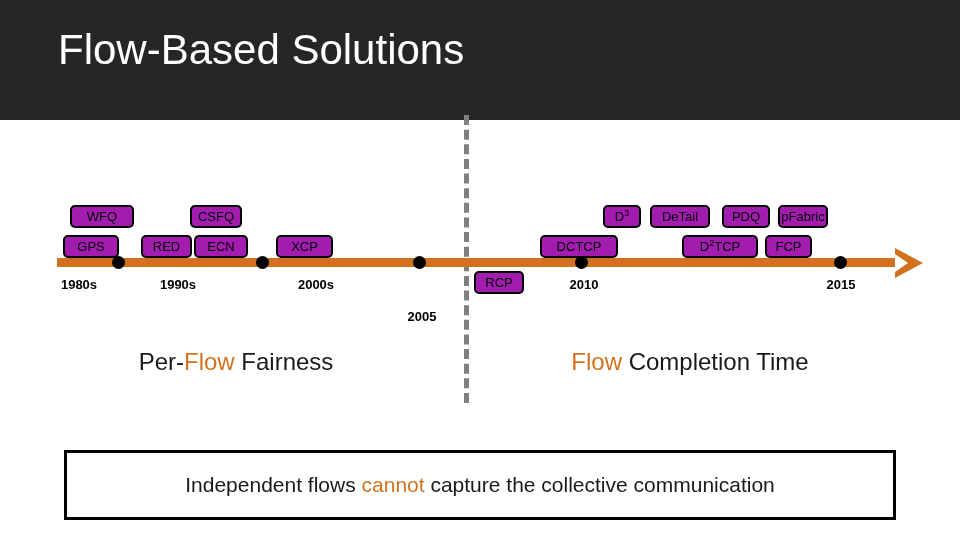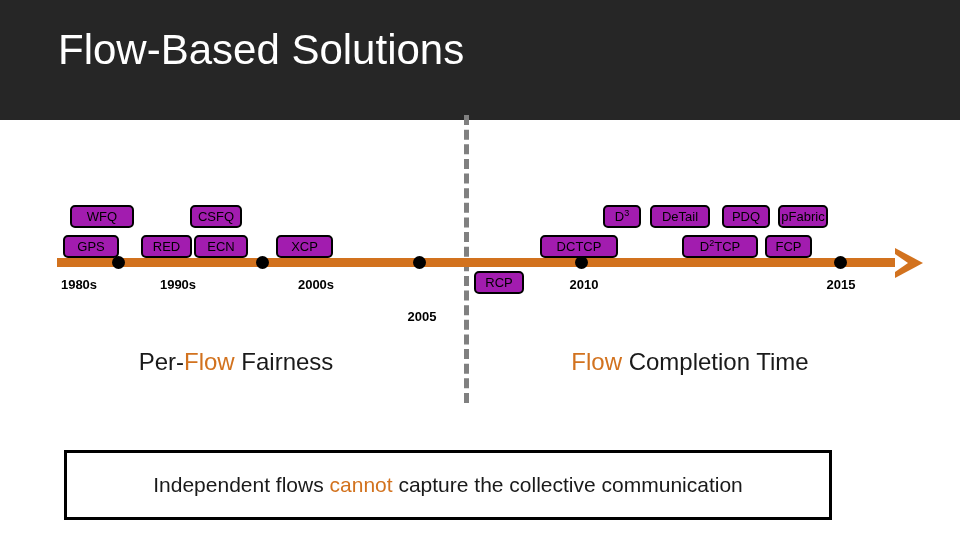--- a/index.html
+++ b/index.html
@@ -90,21 +90,21 @@
     font-size:24px;color:#1a1a1a;
     white-space:nowrap;
     transform:translateX(-50%);
     font-family:"Liberation Sans", sans-serif;
   }
   .orange{color:#D2721E;}
 
   
   .callout{
     position:absolute;left:64px;top:450px;
-    width:768px;height:70px;
+    width:832px;height:70px;
     box-sizing:border-box;
     border:3px solid #000000;
     background:#ffffff;
     display:flex;align-items:center;justify-content:center;
   }
   .callout-text{
     font-size:21px;line-height:30px;
     color:#1a1a1a;text-align:center;
     padding:0 14px;
     font-family:"Liberation Sans", sans-serif;

